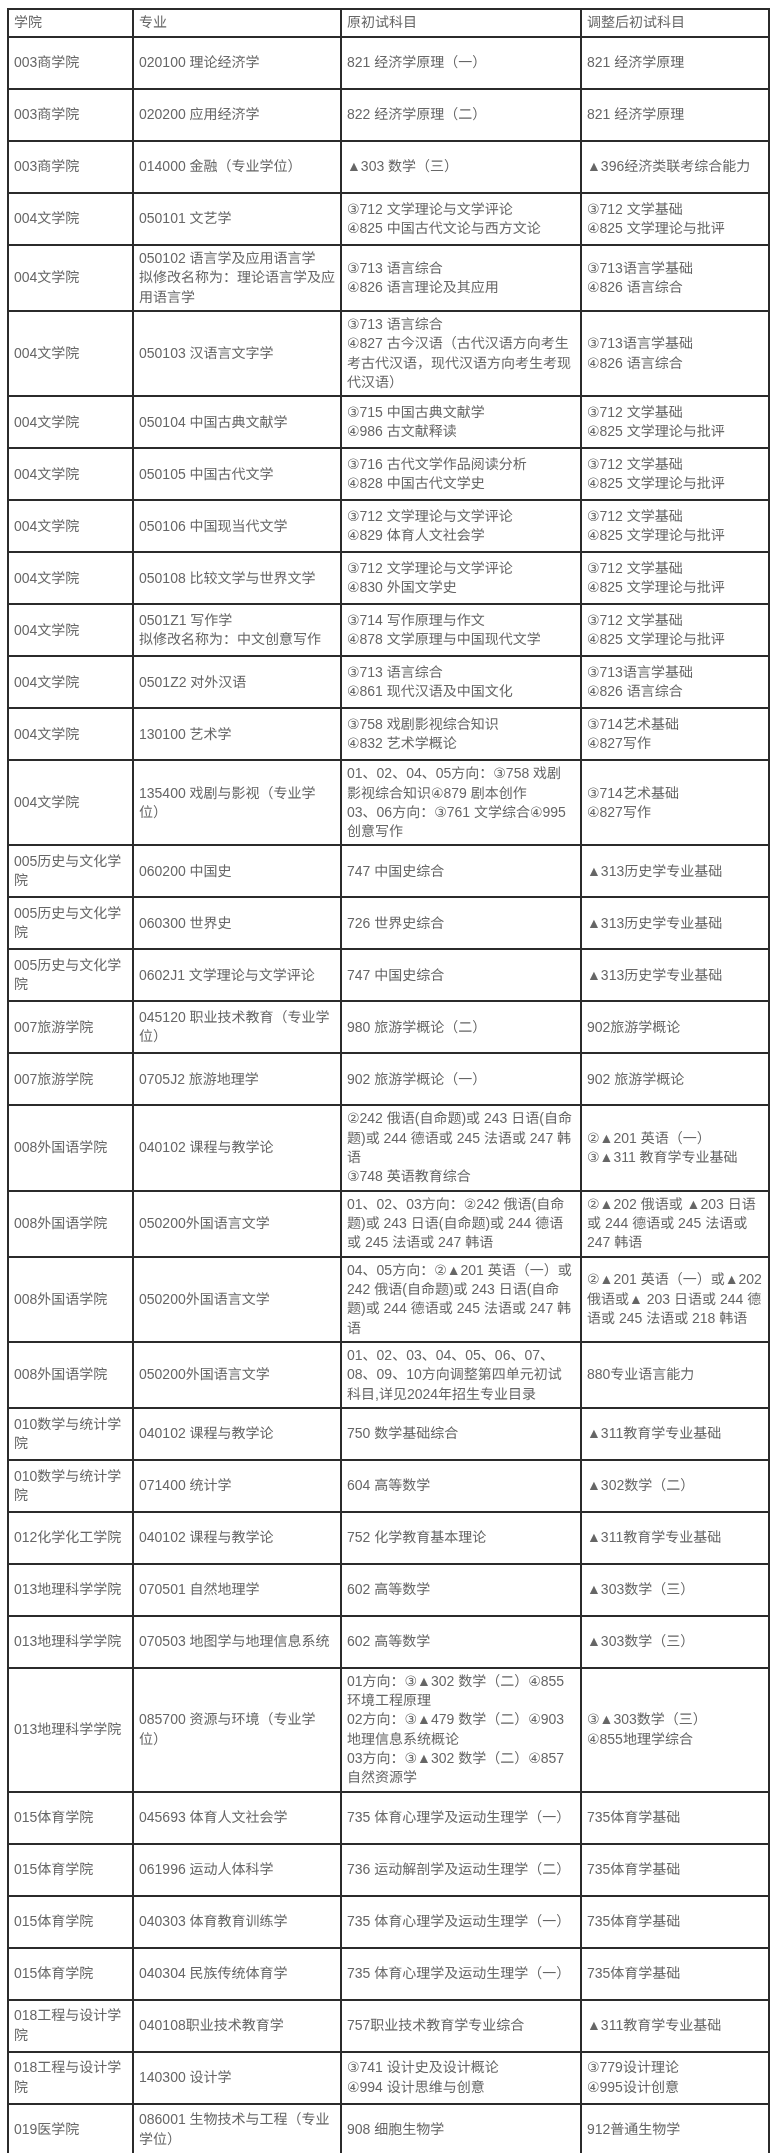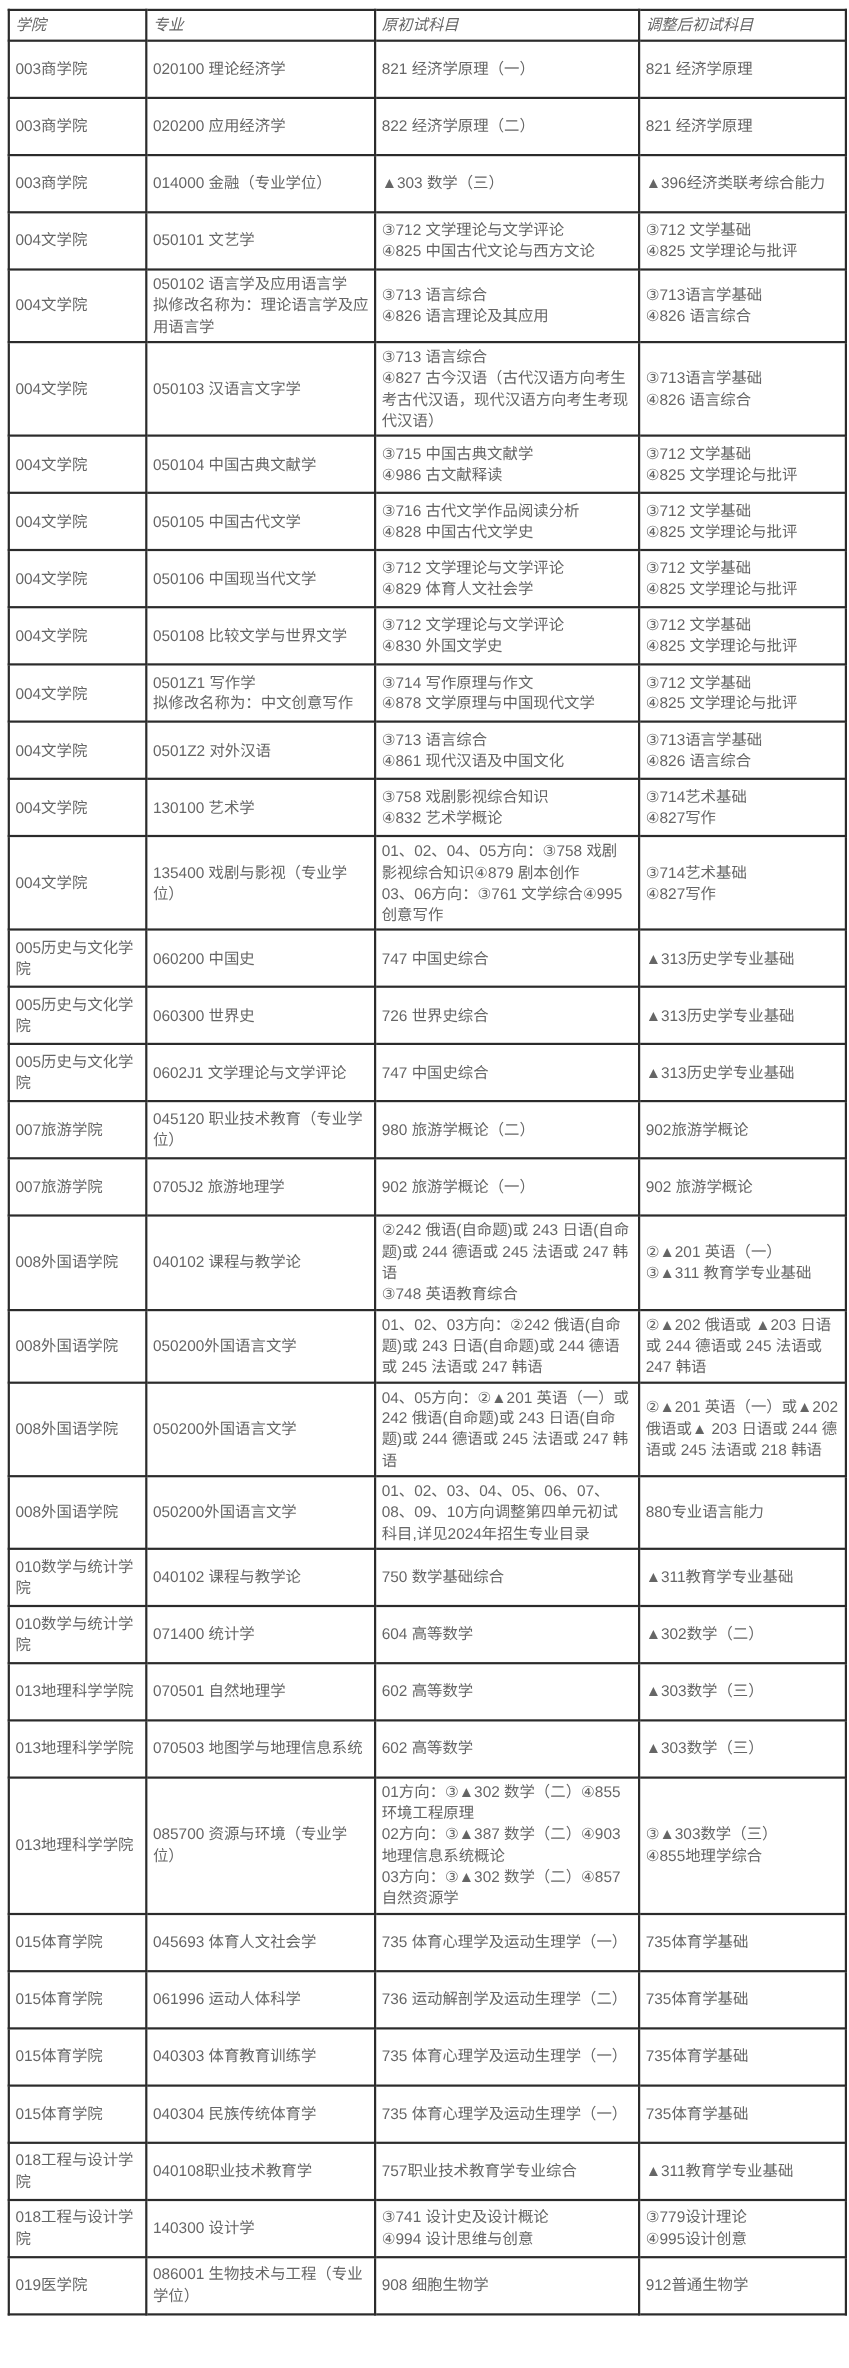--- a/index.html
+++ b/index.html
@@ -27,21 +27,21 @@
     text-align: left;
     vertical-align: middle;
     font-size: 14px;
     line-height: 1.38;
     padding: 3px 5px;
     word-break: break-word;
     overflow-wrap: break-word;
     color: #666666;
     background: #ffffff;
   }
-  table.subjects th { height: 20px; font-style: italic; }
+  table.subjects th { height: 20px; }
   table.subjects td { height: 44px; }
   col.c-college  { width: 125px; }
   col.c-major    { width: 208px; }
   col.c-original { width: 240px; }
   col.c-adjusted { width: 188px; }
   .cell-line { margin: 0; padding: 0; }
 </style>
 </head>
 <body>
 
@@ -433,20 +433,34 @@
           </td>
           <td>
             <div class="cell-line">604 高等数学</div>
           </td>
           <td>
             <div class="cell-line">▲302数学（二）</div>
           </td>
         </tr>
         <tr>
           <td>
+            <div class="cell-line">012化学化工学院</div>
+          </td>
+          <td>
+            <div class="cell-line">040102 课程与教学论</div>
+          </td>
+          <td>
+            <div class="cell-line">752 化学教育基本理论</div>
+          </td>
+          <td>
+            <div class="cell-line">▲311教育学专业基础</div>
+          </td>
+        </tr>
+        <tr>
+          <td>
             <div class="cell-line">013地理科学学院</div>
           </td>
           <td>
             <div class="cell-line">070501 自然地理学</div>
           </td>
           <td>
             <div class="cell-line">602 高等数学</div>
           </td>
           <td>
             <div class="cell-line">▲303数学（三）</div>
@@ -468,21 +482,21 @@
         </tr>
         <tr>
           <td>
             <div class="cell-line">013地理科学学院</div>
           </td>
           <td>
             <div class="cell-line">085700 资源与环境（专业学位）</div>
           </td>
           <td>
             <div class="cell-line">01方向：③▲302 数学（二）④855 环境工程原理</div>
-            <div class="cell-line">02方向：③▲387 数学（二）④903 地理信息系统概论</div>
+            <div class="cell-line">02方向：③▲479 数学（二）④903 地理信息系统概论</div>
             <div class="cell-line">03方向：③▲302 数学（二）④857 自然资源学</div>
           </td>
           <td>
             <div class="cell-line">③▲303数学（三）</div>
             <div class="cell-line">④855地理学综合</div>
           </td>
         </tr>
         <tr>
           <td>
             <div class="cell-line">015体育学院</div>

